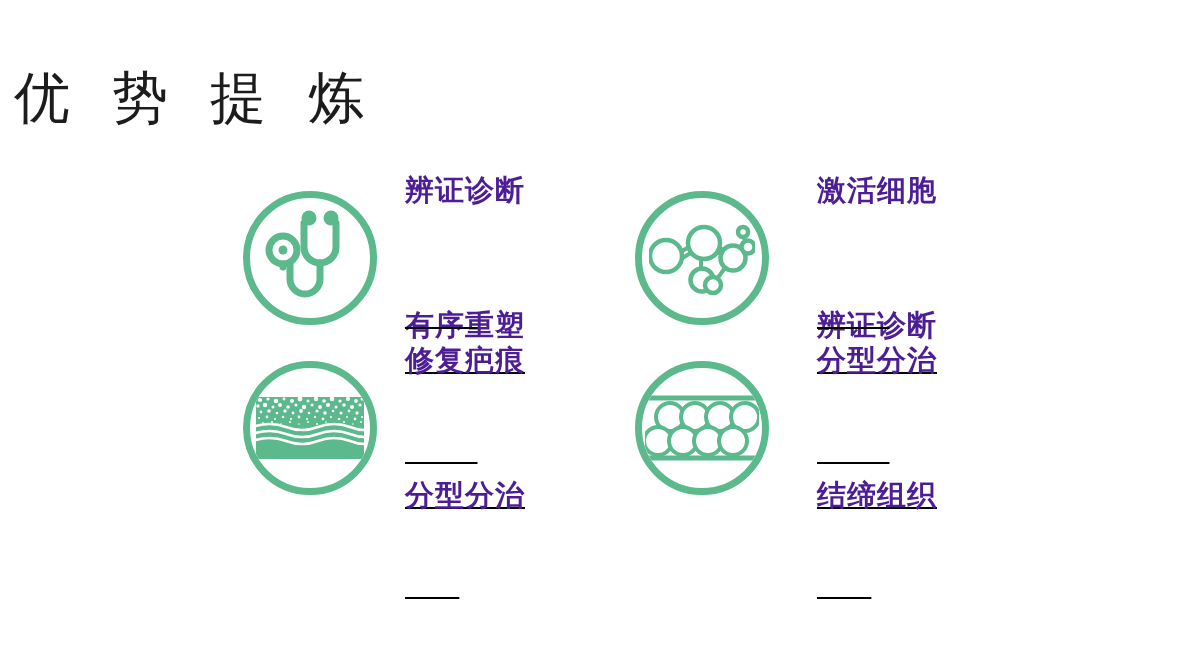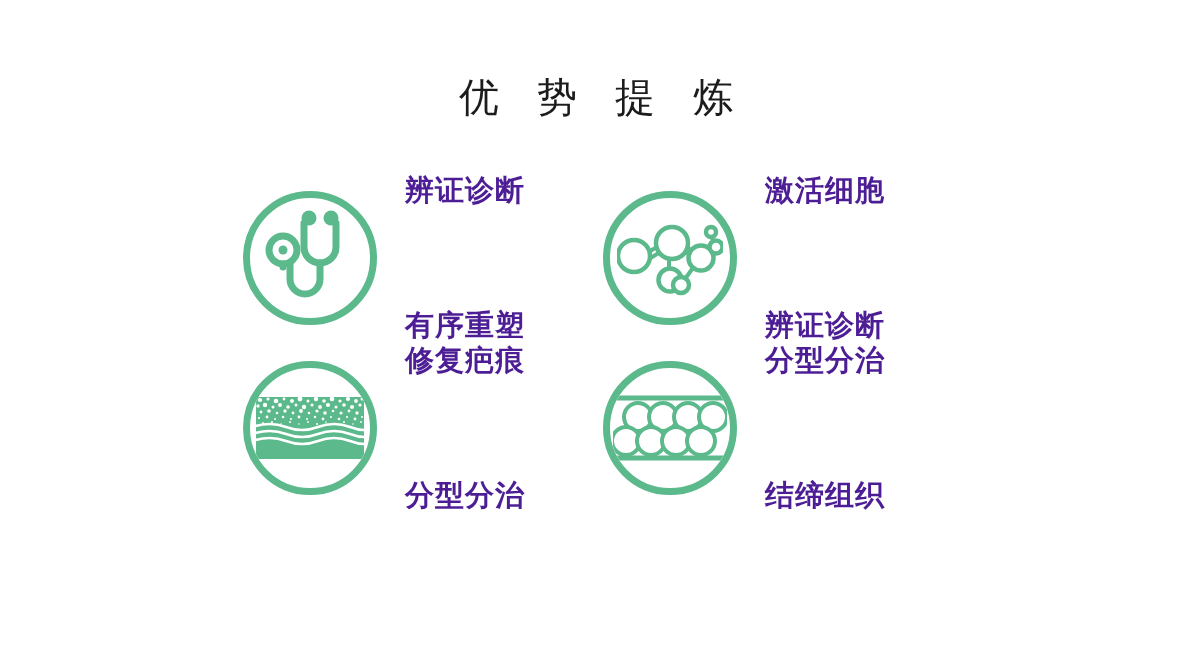--- a/index.html
+++ b/index.html
@@ -20,23 +20,22 @@
     inset: 0;
     background: #ffffff;
   }
 
   
   .title {
     position: absolute;
     left: 0;
     top: 72px;
     width: 1192px;
-    text-align: center;
     font-family: "Liberation Serif", "DejaVu Serif", serif;
-    font-size: 40px;
+    font-size: 56px;
     line-height: 52px;
     color: #1c1c1c;
     letter-spacing: 14px;
     text-indent: 14px;
     font-weight: 400;
     white-space: pre;
   }
 
   
   .features {
@@ -48,23 +47,23 @@
   }
 
   .feature {
     position: absolute;
     display: flex;
     align-items: center;
     width: 350px;
     height: 140px;
   }
   .feature.r0 { top: 0px; }
-  .feature.r1 { top: 170px; }
+  .feature.r1 { top: 170px; text-decoration: underline; }
   .feature.c0 { left: 0px; }
-  .feature.c1 { left: 360px; }
+  .feature.c1 { left: 392px; gap: 20px; }
 
   .icon-circle {
     width: 134px;
     height: 134px;
     flex: 0 0 134px;
     border: 7px solid #5bb98b;
     border-radius: 50%;
     box-sizing: border-box;
     display: flex;
     align-items: center;

